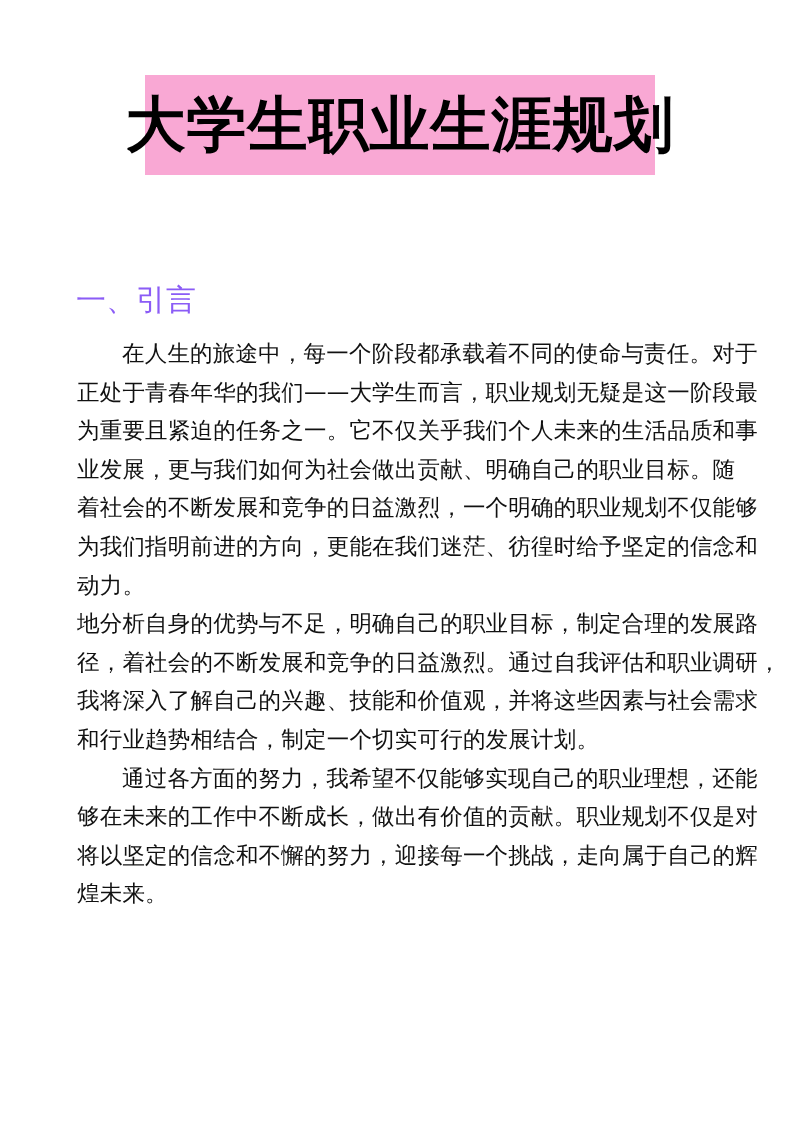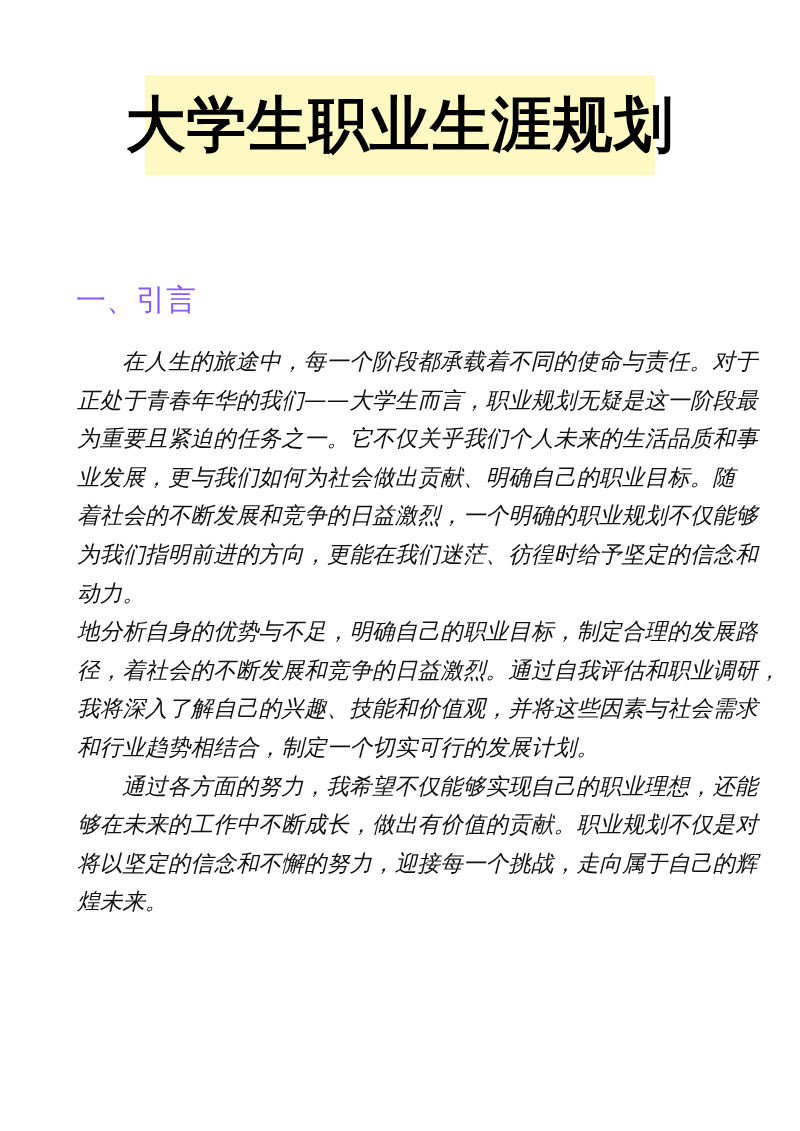--- a/index.html
+++ b/index.html
@@ -2,29 +2,29 @@
 <html><head>
   <meta charset="utf-8">
   <style>
     html, body { margin: 0; padding: 0; }
     body {
       width: 800px; height: 1131px; background: #ffffff; position: relative; overflow: hidden;
       font-family: "DejaVu Sans", "Liberation Sans", sans-serif; color: #111111;
     }
     .title-box {
       position: absolute; left: 145px; top: 75px; width: 510px; height: 100px;
-      background: #fef9c3; display: flex; align-items: center; justify-content: center;
+      background: #f9a8d4; display: flex; align-items: center; justify-content: center;
     }
     .title-text {
       font-size: 60px; font-weight: bold; letter-spacing: 1px; color: #000; white-space: nowrap;
     }
     .section-heading {
       position: absolute; left: 76px; top: 280px; font-size: 30px; color: #8b5cf6; white-space: nowrap;
     }
-    .body { position: absolute; left: 77px; top: 342px; width: 650px; font-style: italic; }
+    .body { position: absolute; left: 77px; top: 334px; width: 650px; }
     .para { margin: 0; }
     .line {
       display: block; font-size: 22.5px; line-height: 38.6px; height: 38.6px; white-space: nowrap;
       letter-spacing: 0.2px;
     }
     .line.first { padding-left: 45px; }
   </style>
 </head>
 <body>
 

